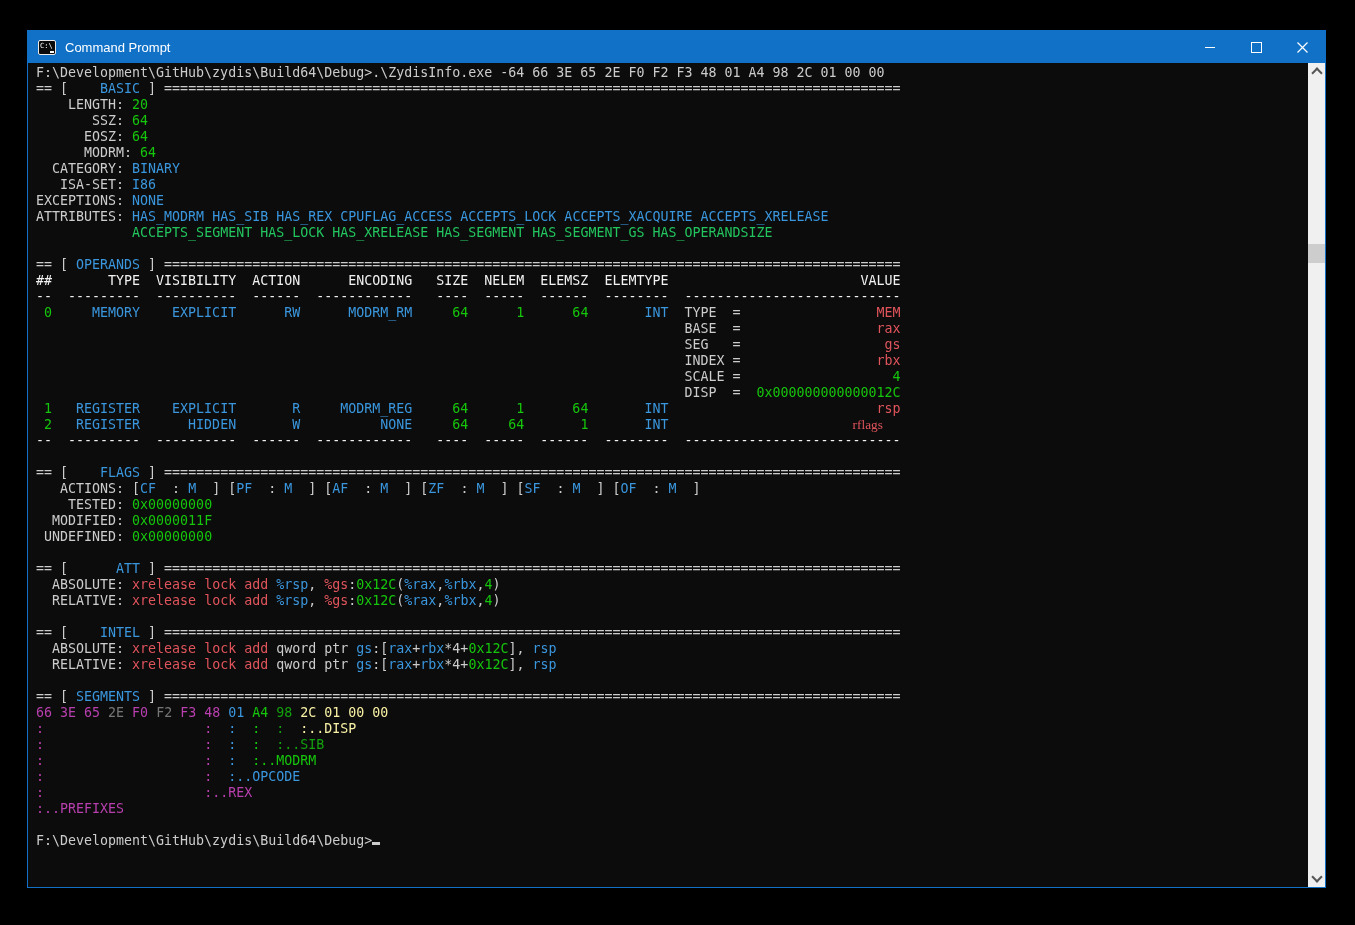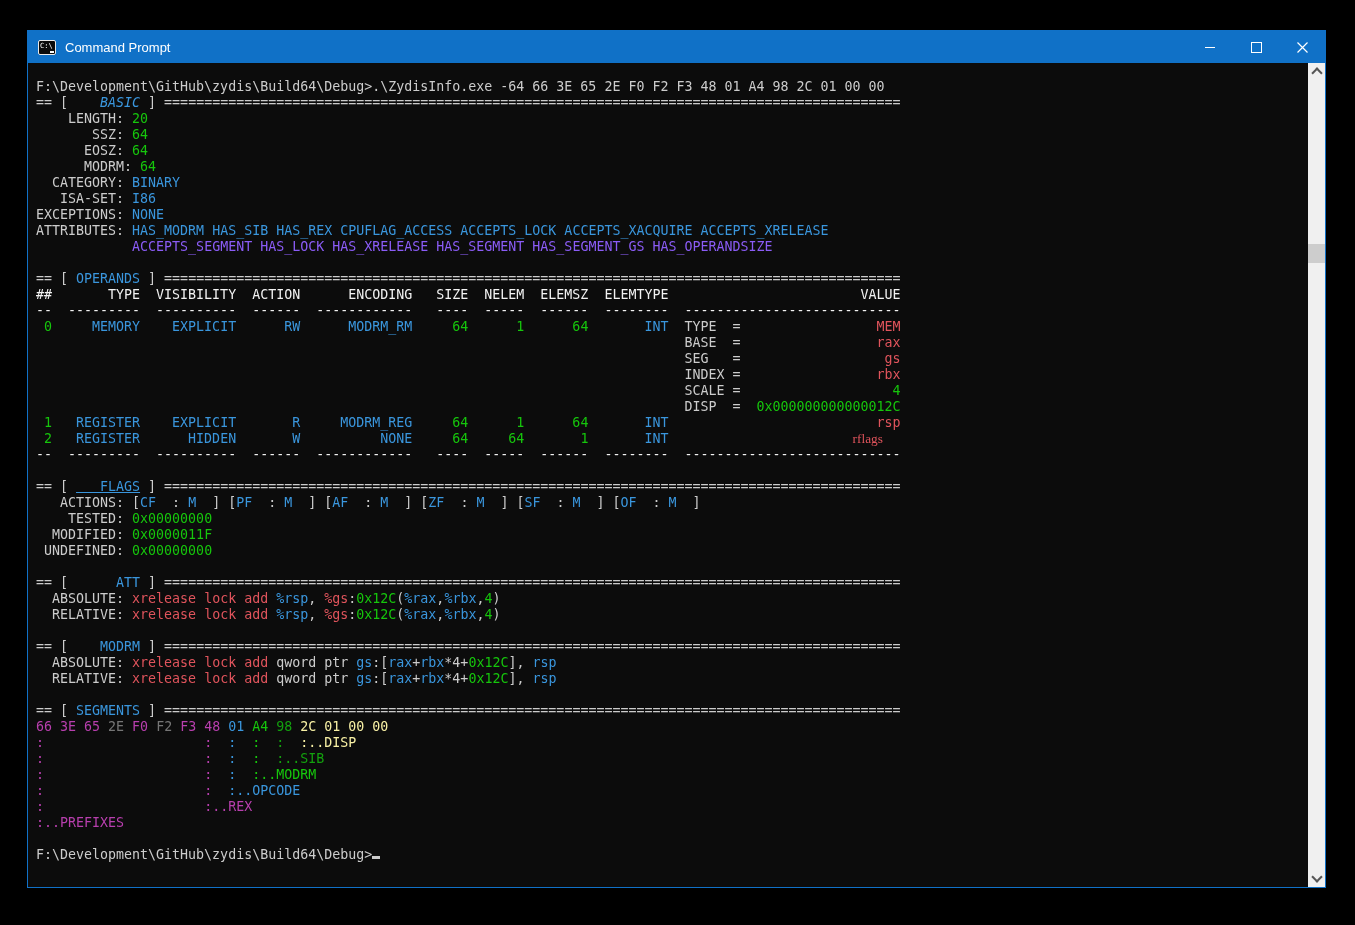--- a/index.html
+++ b/index.html
@@ -12,21 +12,21 @@
   .cmdicon{width:16px;height:13px;margin:0 9px 0 10px;background:#0a0a0a;
            border:1px solid #e8e8e8;border-radius:2px;position:relative;flex:0 0 auto;}
   .cmdicon .ictext{position:absolute;left:1px;top:0px;font-family:"DejaVu Sans Mono",monospace;
            font-size:7px;line-height:11px;color:#fff;}
   .cmdicon .iccorner{position:absolute;right:1px;bottom:1px;width:4px;height:2px;background:#fff;}
   .controls{margin-left:auto;display:flex;height:100%;}
   .ctrl{width:46px;height:100%;display:flex;align-items:center;justify-content:center;}
   .mini-glyph{width:10px;height:1px;background:#fff;}
   .maxi-glyph{width:9px;height:9px;border:1px solid #fff;}
   .term{position:absolute;left:0;top:32px;right:0;bottom:0;background:var(--termbg,#0c0c0c);}
-  .termtext{position:absolute;left:0;top:0;right:17px;bottom:0;padding:16px 0 0 8px;overflow:hidden;}
+  .termtext{position:absolute;left:0;top:0;right:17px;bottom:0;padding:2px 0 0 8px;overflow:hidden;}
   .tl{white-space:pre;min-height:16px;line-height:16px;
       font-family:"DejaVu Sans Mono",monospace;font-size:13.3px;color:var(--fg,#cccccc);}
   .cursor{display:inline-block;width:8px;height:3px;background:var(--fg,#cccccc);}
   .scrollbar{position:absolute;top:0;right:0;width:17px;height:100%;
              background:var(--sbtrack,#f0f0f0);}
   .sb-btn{position:absolute;left:0;width:17px;height:17px;display:flex;
           align-items:center;justify-content:center;}
   .sb-up{top:0;} .sb-down{bottom:0;}
   .chev{width:6px;height:6px;border-left:2px solid #555;border-top:2px solid #555;}
   .chev-up{transform:rotate(45deg);margin-top:3px;}
@@ -54,55 +54,55 @@
         <svg width="11" height="11" viewBox="0 0 11 11">
           <path d="M0.5 0.5 L10.5 10.5 M10.5 0.5 L0.5 10.5" stroke="#ffffff" stroke-width="1.2"></path>
         </svg>
       </div>
     </div>
   </div>
 
   <div class="term">
     <div class="termtext" id="termtext">
         <div class="tl"><span>F:\Development\GitHub\zydis\Build64\Debug&gt;.\ZydisInfo.exe -64 66 3E 65 2E F0 F2 F3 48 01 A4 98 2C 01 00 00</span></div>
-        <div class="tl"><span>== [ </span><span style="color: rgb(58, 150, 221); font-style: italic;">   BASIC</span><span> ] </span><span>============================================================================================</span></div>
+        <div class="tl"><span>== [ </span><span style="color: rgb(58, 150, 221);">   BASIC</span><span> ] </span><span>============================================================================================</span></div>
         <div class="tl"><span>    LENGTH: </span><span style="color: rgb(22, 198, 12);">20</span></div>
         <div class="tl"><span>       SSZ: </span><span style="color: rgb(22, 198, 12);">64</span></div>
         <div class="tl"><span>      EOSZ: </span><span style="color: rgb(22, 198, 12);">64</span></div>
         <div class="tl"><span>      MODRM: </span><span style="color: rgb(22, 198, 12);">64</span></div>
         <div class="tl"><span>  CATEGORY: </span><span style="color: rgb(58, 150, 221);">BINARY</span></div>
         <div class="tl"><span>   ISA-SET: </span><span style="color: rgb(58, 150, 221);">I86</span></div>
         <div class="tl"><span>EXCEPTIONS: </span><span style="color: rgb(58, 150, 221);">NONE</span></div>
         <div class="tl"><span>ATTRIBUTES: </span><span style="color: rgb(58, 150, 221);">HAS_MODRM HAS_SIB HAS_REX CPUFLAG_ACCESS ACCEPTS_LOCK ACCEPTS_XACQUIRE ACCEPTS_XRELEASE</span></div>
-        <div class="tl"><span>            </span><span style="color: #8b5cf6;">ACCEPTS_SEGMENT HAS_LOCK HAS_XRELEASE HAS_SEGMENT HAS_SEGMENT_GS HAS_OPERANDSIZE</span></div>
+        <div class="tl"><span>            </span><span style="color: #22c55e;">ACCEPTS_SEGMENT HAS_LOCK HAS_XRELEASE HAS_SEGMENT HAS_SEGMENT_GS HAS_OPERANDSIZE</span></div>
         <div class="tl"></div>
         <div class="tl"><span>== [ </span><span style="color: rgb(58, 150, 221);">OPERANDS</span><span> ] </span><span>============================================================================================</span></div>
         <div class="tl"><span style="color: rgb(242, 242, 242);">##       TYPE  VISIBILITY  ACTION      ENCODING   SIZE  NELEM  ELEMSZ  ELEMTYPE</span><span>                        </span><span style="color: rgb(242, 242, 242);">VALUE</span></div>
         <div class="tl"><span style="color: rgb(242, 242, 242);">--  ---------  ----------  ------  ------------   ----  -----  ------  --------  ---------------------------</span></div>
         <div class="tl"><span style="color: rgb(22, 198, 12);"> 0</span><span style="color: rgb(58, 150, 221);">     MEMORY    EXPLICIT      RW      MODRM_RM</span><span style="color: rgb(22, 198, 12);">     64      1      64</span><span style="color: rgb(58, 150, 221);">       INT</span><span>  TYPE  =</span><span>                 </span><span style="color: rgb(224, 84, 92);">MEM</span></div>
         <div class="tl"><span>                                                                                 </span><span>BASE  =</span><span>                 </span><span style="color: rgb(224, 84, 92);">rax</span></div>
         <div class="tl"><span>                                                                                 </span><span>SEG   =</span><span>                  </span><span style="color: rgb(224, 84, 92);">gs</span></div>
         <div class="tl"><span>                                                                                 </span><span>INDEX =</span><span>                 </span><span style="color: rgb(224, 84, 92);">rbx</span></div>
         <div class="tl"><span>                                                                                 </span><span>SCALE =</span><span>                   </span><span style="color: rgb(22, 198, 12);">4</span></div>
         <div class="tl"><span>                                                                                 </span><span>DISP  =  </span><span style="color: rgb(22, 198, 12);">0x000000000000012C</span></div>
         <div class="tl"><span style="color: rgb(22, 198, 12);"> 1</span><span style="color: rgb(58, 150, 221);">   REGISTER    EXPLICIT       R     MODRM_REG</span><span style="color: rgb(22, 198, 12);">     64      1      64</span><span style="color: rgb(58, 150, 221);">       INT</span><span>                          </span><span style="color: rgb(224, 84, 92);">rsp</span></div>
         <div class="tl"><span style="color: rgb(22, 198, 12);"> 2</span><span style="color: rgb(58, 150, 221);">   REGISTER      HIDDEN       W          NONE</span><span style="color: rgb(22, 198, 12);">     64     64       1</span><span style="color: rgb(58, 150, 221);">       INT</span><span>                       </span><span style="color: rgb(224, 84, 92); font-family: Liberation Serif, serif;">rflags</span></div>
         <div class="tl"><span style="color: rgb(242, 242, 242);">--  ---------  ----------  ------  ------------   ----  -----  ------  --------  ---------------------------</span></div>
         <div class="tl"></div>
-        <div class="tl"><span>== [ </span><span style="color: rgb(58, 150, 221); text-decoration: underline;">   FLAGS</span><span> ] </span><span>============================================================================================</span></div>
+        <div class="tl"><span>== [ </span><span style="color: rgb(58, 150, 221);">   FLAGS</span><span> ] </span><span>============================================================================================</span></div>
         <div class="tl"><span>   ACTIONS: [</span><span style="color: rgb(58, 150, 221);">CF</span><span>  : </span><span style="color: rgb(58, 150, 221);">M</span><span>  ] [</span><span style="color: rgb(58, 150, 221);">PF</span><span>  : </span><span style="color: rgb(58, 150, 221);">M</span><span>  ] [</span><span style="color: rgb(58, 150, 221);">AF</span><span>  : </span><span style="color: rgb(58, 150, 221);">M</span><span>  ] [</span><span style="color: rgb(58, 150, 221);">ZF</span><span>  : </span><span style="color: rgb(58, 150, 221);">M</span><span>  ] [</span><span style="color: rgb(58, 150, 221);">SF</span><span>  : </span><span style="color: rgb(58, 150, 221);">M</span><span>  ] [</span><span style="color: rgb(58, 150, 221);">OF</span><span>  : </span><span style="color: rgb(58, 150, 221);">M</span><span>  ]</span></div>
         <div class="tl"><span>    TESTED: </span><span style="color: rgb(22, 198, 12);">0x00000000</span></div>
         <div class="tl"><span>  MODIFIED: </span><span style="color: rgb(22, 198, 12);">0x0000011F</span></div>
         <div class="tl"><span> UNDEFINED: </span><span style="color: rgb(22, 198, 12);">0x00000000</span></div>
         <div class="tl"></div>
         <div class="tl"><span>== [ </span><span style="color: rgb(58, 150, 221);">     ATT</span><span> ] </span><span>============================================================================================</span></div>
         <div class="tl"><span>  ABSOLUTE: </span><span style="color: rgb(224, 84, 92);">xrelease lock add </span><span style="color: rgb(58, 150, 221);">%rsp</span><span>, </span><span style="color: rgb(224, 84, 92);">%gs</span><span>:</span><span style="color: rgb(22, 198, 12);">0x12C</span><span>(</span><span style="color: rgb(58, 150, 221);">%rax</span><span>,</span><span style="color: rgb(58, 150, 221);">%rbx</span><span>,</span><span style="color: rgb(22, 198, 12);">4</span><span>)</span></div>
         <div class="tl"><span>  RELATIVE: </span><span style="color: rgb(224, 84, 92);">xrelease lock add </span><span style="color: rgb(58, 150, 221);">%rsp</span><span>, </span><span style="color: rgb(224, 84, 92);">%gs</span><span>:</span><span style="color: rgb(22, 198, 12);">0x12C</span><span>(</span><span style="color: rgb(58, 150, 221);">%rax</span><span>,</span><span style="color: rgb(58, 150, 221);">%rbx</span><span>,</span><span style="color: rgb(22, 198, 12);">4</span><span>)</span></div>
         <div class="tl"></div>
-        <div class="tl"><span>== [ </span><span style="color: rgb(58, 150, 221);">   MODRM</span><span> ] </span><span>============================================================================================</span></div>
+        <div class="tl"><span>== [ </span><span style="color: rgb(58, 150, 221);">   INTEL</span><span> ] </span><span>============================================================================================</span></div>
         <div class="tl"><span>  ABSOLUTE: </span><span style="color: rgb(224, 84, 92);">xrelease lock add </span><span>qword ptr </span><span style="color: rgb(58, 150, 221);">gs</span><span>:[</span><span style="color: rgb(58, 150, 221);">rax</span><span>+</span><span style="color: rgb(58, 150, 221);">rbx</span><span>*4+</span><span style="color: rgb(22, 198, 12);">0x12C</span><span>], </span><span style="color: rgb(58, 150, 221);">rsp</span></div>
         <div class="tl"><span>  RELATIVE: </span><span style="color: rgb(224, 84, 92);">xrelease lock add </span><span>qword ptr </span><span style="color: rgb(58, 150, 221);">gs</span><span>:[</span><span style="color: rgb(58, 150, 221);">rax</span><span>+</span><span style="color: rgb(58, 150, 221);">rbx</span><span>*4+</span><span style="color: rgb(22, 198, 12);">0x12C</span><span>], </span><span style="color: rgb(58, 150, 221);">rsp</span></div>
         <div class="tl"></div>
         <div class="tl"><span>== [ </span><span style="color: rgb(58, 150, 221);">SEGMENTS</span><span> ] </span><span>============================================================================================</span></div>
         <div class="tl"><span style="color: rgb(184, 63, 174);">66 3E 65</span><span> </span><span style="color: rgb(118, 118, 118);">2E</span><span> </span><span style="color: rgb(184, 63, 174);">F0</span><span> </span><span style="color: rgb(118, 118, 118);">F2</span><span> </span><span style="color: rgb(184, 63, 174);">F3 48</span><span> </span><span style="color: rgb(58, 150, 221);">01</span><span> </span><span style="color: rgb(22, 198, 12);">A4</span><span> </span><span style="color: rgb(19, 161, 14);">98</span><span> </span><span style="color: rgb(249, 241, 165);">2C 01 00 00</span></div>
         <div class="tl"><span style="color: rgb(184, 63, 174);">:</span><span>                    </span><span style="color: rgb(184, 63, 174);">:</span><span>  </span><span style="color: rgb(58, 150, 221);">:</span><span>  </span><span style="color: rgb(22, 198, 12);">:</span><span>  </span><span style="color: rgb(19, 161, 14);">:</span><span>  </span><span style="color: rgb(249, 241, 165);">:..DISP</span></div>
         <div class="tl"><span style="color: rgb(184, 63, 174);">:</span><span>                    </span><span style="color: rgb(184, 63, 174);">:</span><span>  </span><span style="color: rgb(58, 150, 221);">:</span><span>  </span><span style="color: rgb(22, 198, 12);">:</span><span>  </span><span style="color: rgb(19, 161, 14);">:..SIB</span></div>
         <div class="tl"><span style="color: rgb(184, 63, 174);">:</span><span>                    </span><span style="color: rgb(184, 63, 174);">:</span><span>  </span><span style="color: rgb(58, 150, 221);">:</span><span>  </span><span style="color: rgb(22, 198, 12);">:..MODRM</span></div>
         <div class="tl"><span style="color: rgb(184, 63, 174);">:</span><span>                    </span><span style="color: rgb(184, 63, 174);">:</span><span>  </span><span style="color: rgb(58, 150, 221);">:..OPCODE</span></div>
         <div class="tl"><span style="color: rgb(184, 63, 174);">:</span><span>                    </span><span style="color: rgb(184, 63, 174);">:..REX</span></div>

